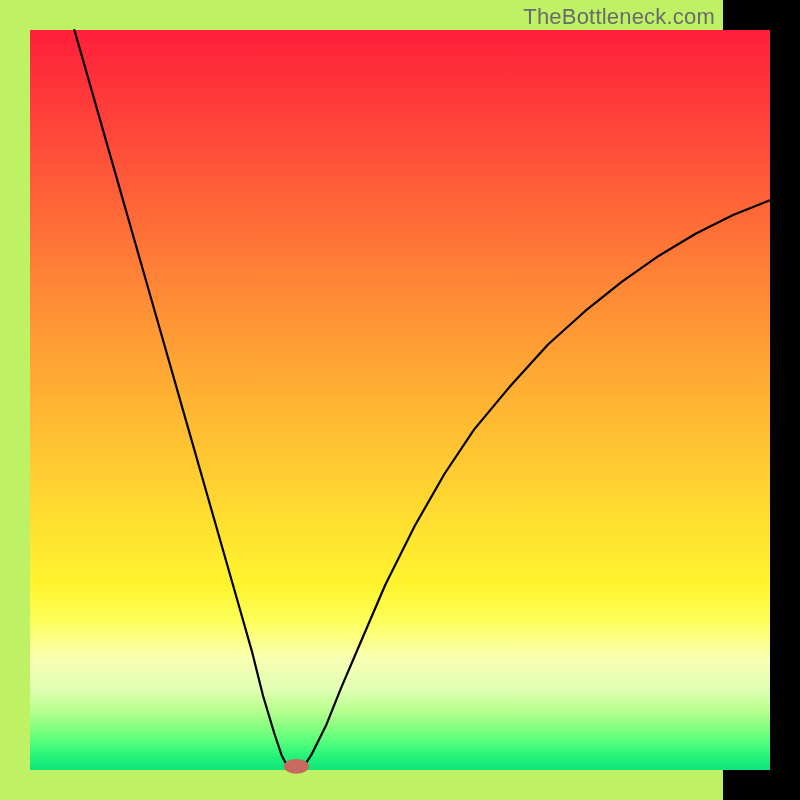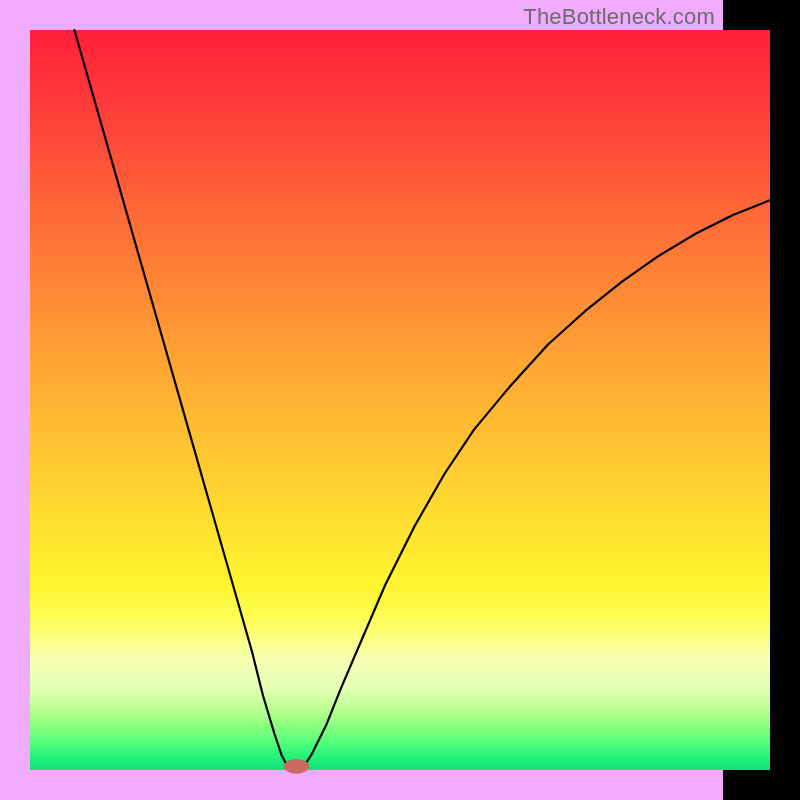--- a/index.html
+++ b/index.html
@@ -10,21 +10,21 @@
     background: #000;
     font-family: Arial, Helvetica, sans-serif;
     overflow: hidden;
   }
   .frame {
     position: absolute;
     left: 0;
     top: 0;
     width: 723px;
     height: 800px;
-    background: #f0abfc;
+    background: #bef264;
   }
   .plot-area {
     position: absolute;
     left: 30px;
     top: 30px;
     width: 740px;
     height: 740px;
     
     background: linear-gradient(to bottom,
       #ff1f3a 0%,

